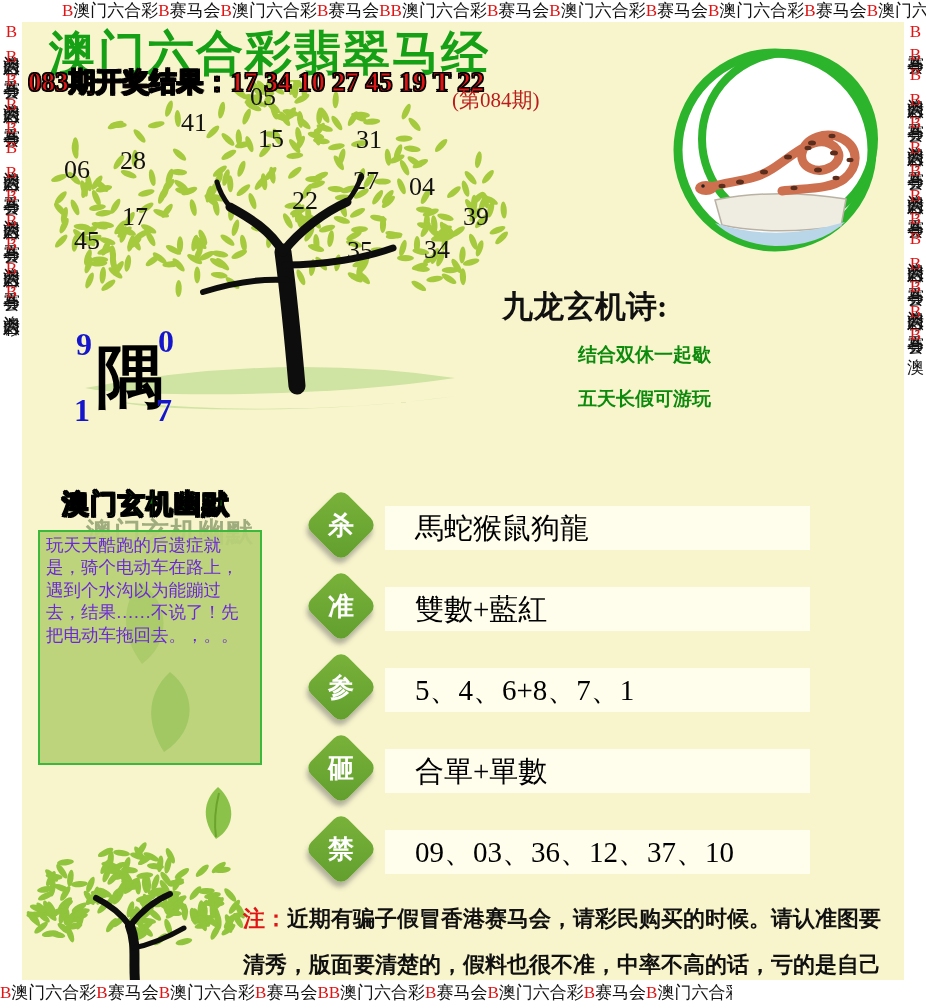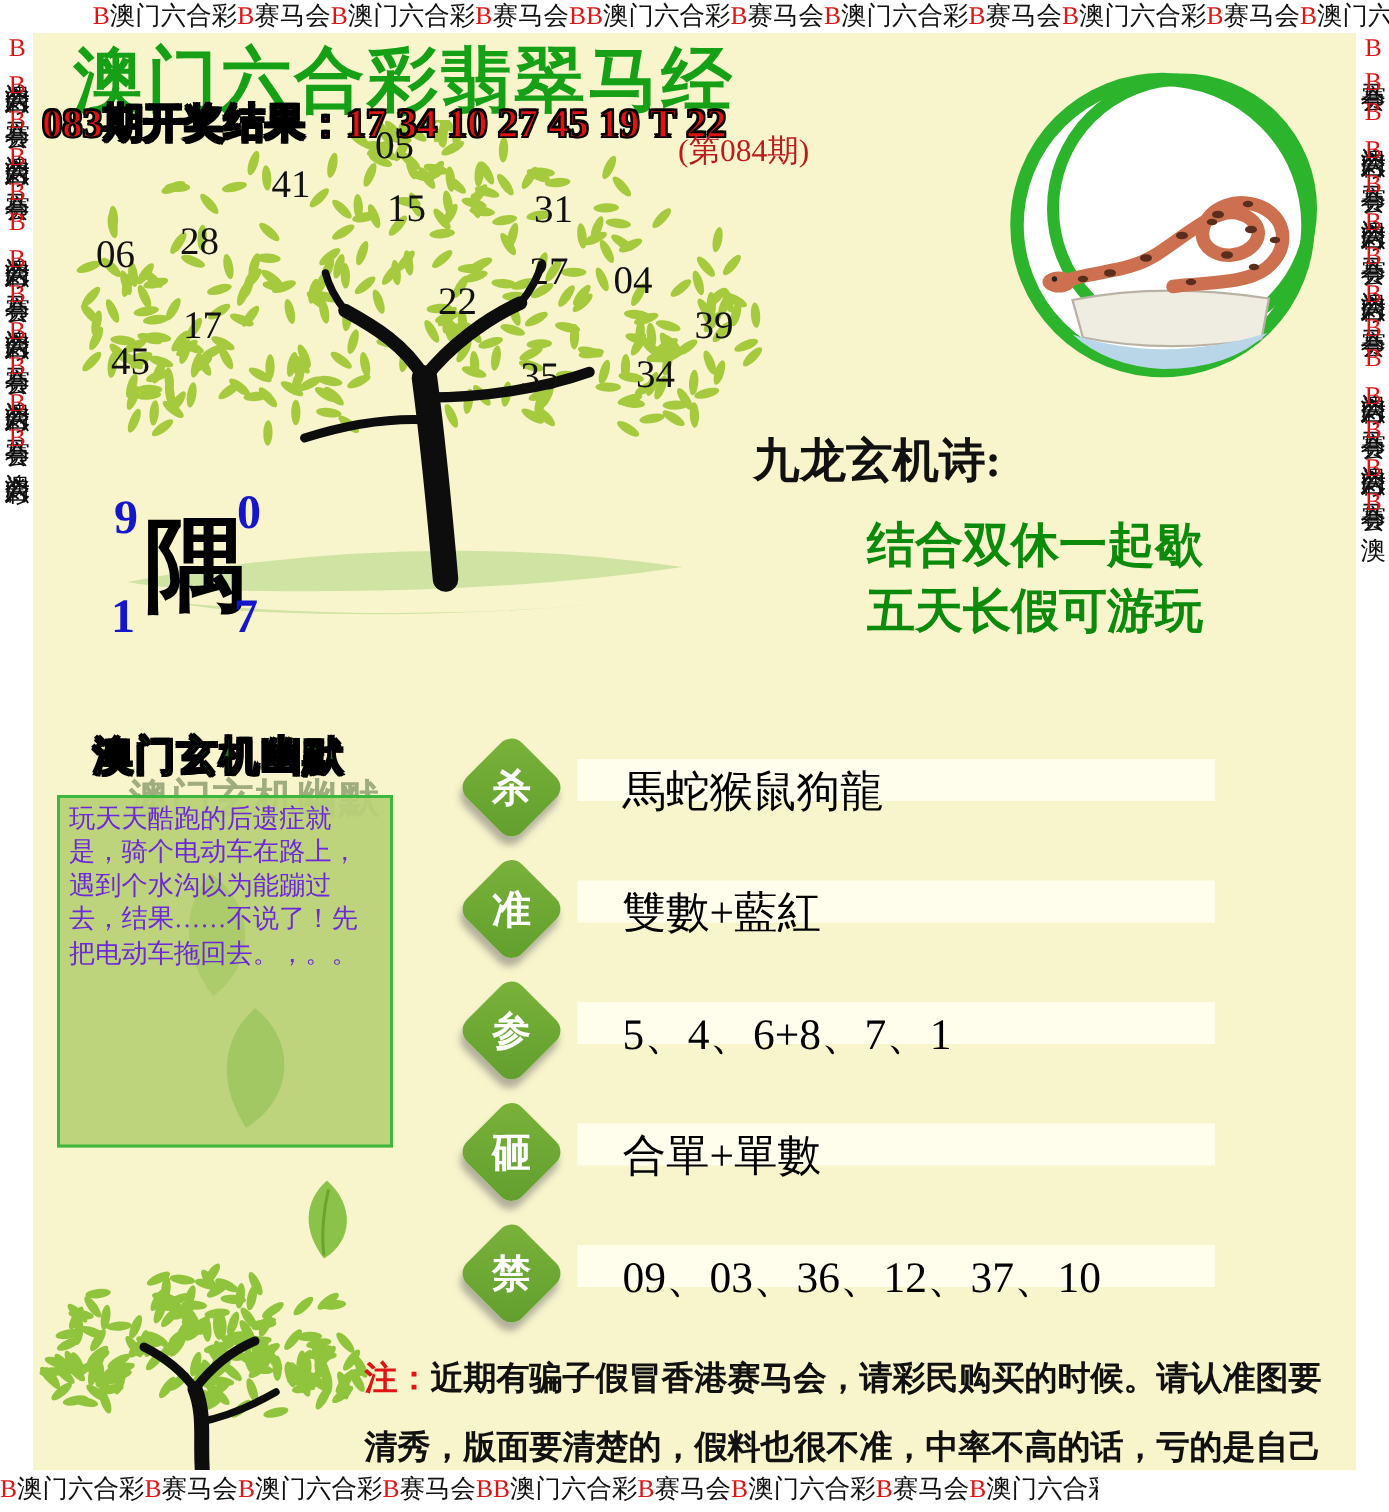--- a/index.html
+++ b/index.html
@@ -21,41 +21,41 @@
          font-weight:bold;font-size:47px;letter-spacing:2px;color:#16a016;margin-left:23px;}
   .result{position:absolute;left:28px;top:64px;z-index:6;font-weight:bold;font-size:27px;
           color:#e01414;-webkit-text-stroke:1.1px #000;
           text-shadow:1px 1px 0 #000,-1px 1px 0 #000,1px -1px 0 #000,-1px -1px 0 #000;}
   .issue{position:absolute;left:452px;top:86px;z-index:6;font-size:21px;color:#b91c1c;}
   
   .tnum{position:absolute;z-index:3;font-size:26px;color:#111;}
   svg{position:absolute;}
   
   .poem-title{position:absolute;left:502px;top:286px;font-size:31px;font-weight:bold;color:#111;z-index:3;}
-  .poem-line{position:absolute;left:578px;font-size:32px;font-weight:bold;color:#0c8a0c;z-index:3;}
+  .poem-line{position:absolute;left:578px;font-size:19px;font-weight:bold;color:#0c8a0c;z-index:3;}
   
   .big-char{position:absolute;left:96px;top:332px;font-size:68px;font-weight:bold;color:#000;z-index:3;}
   .corner{position:absolute;font-size:32px;font-weight:bold;color:#1515cc;z-index:3;}
   
   .humor-title{position:absolute;left:62px;top:486px;z-index:4;font-family:"Liberation Sans",sans-serif;
     font-weight:bold;font-size:27px;letter-spacing:1px;color:#1c7a12;-webkit-text-stroke:1px #000;
     text-shadow:1px 1px 0 #000,-1px 1px 0 #000,1px -1px 0 #000,-1px -1px 0 #000;}
   .humor-ghost{position:absolute;left:86px;top:514px;z-index:1;font-family:"Liberation Sans",sans-serif;
     font-weight:bold;font-size:27px;letter-spacing:1px;color:#8a9a6a;opacity:.8;}
   .joke-box{position:absolute;left:38px;top:530px;width:220px;height:231px;z-index:2;
     background:rgba(183,208,118,.92);border:2px solid #3cb83c;}
   .joke-text{position:absolute;left:6px;top:2px;width:208px;font-size:17.5px;line-height:1.28;color:#6d28d9;z-index:2;}
   
   .row{position:absolute;left:0;width:882px;z-index:3;}
   .diamond{position:absolute;left:315px;top:-7px;width:52px;height:52px;border-radius:10px;
     transform:rotate(45deg);background:linear-gradient(135deg,#7ab33b,#619e2d);
     box-shadow:3px 5px 5px rgba(90,90,90,.45);}
   .diamond span{display:block;transform:rotate(-45deg);width:52px;height:52px;line-height:52px;
     text-align:center;color:#fff;font-weight:bold;font-size:26px;font-family:"Liberation Sans",sans-serif;}
-  .rstrip{position:absolute;left:385px;top:0;width:425px;height:28px;background:#fffdec;
+  .rstrip{position:absolute;left:385px;top:0;width:425px;height:44px;background:#fffdec;
     font-size:29px;line-height:44px;color:#000;padding-left:30px;box-sizing:border-box;white-space:nowrap;}
   
   .note{position:absolute;left:243px;top:896px;width:648px;z-index:3;font-size:22px;font-weight:bold;
         line-height:46px;color:#111;}
   .note .red{color:#e01414;}
 </style>
 </head>
 <body>
 
 <div class="page"></div>

